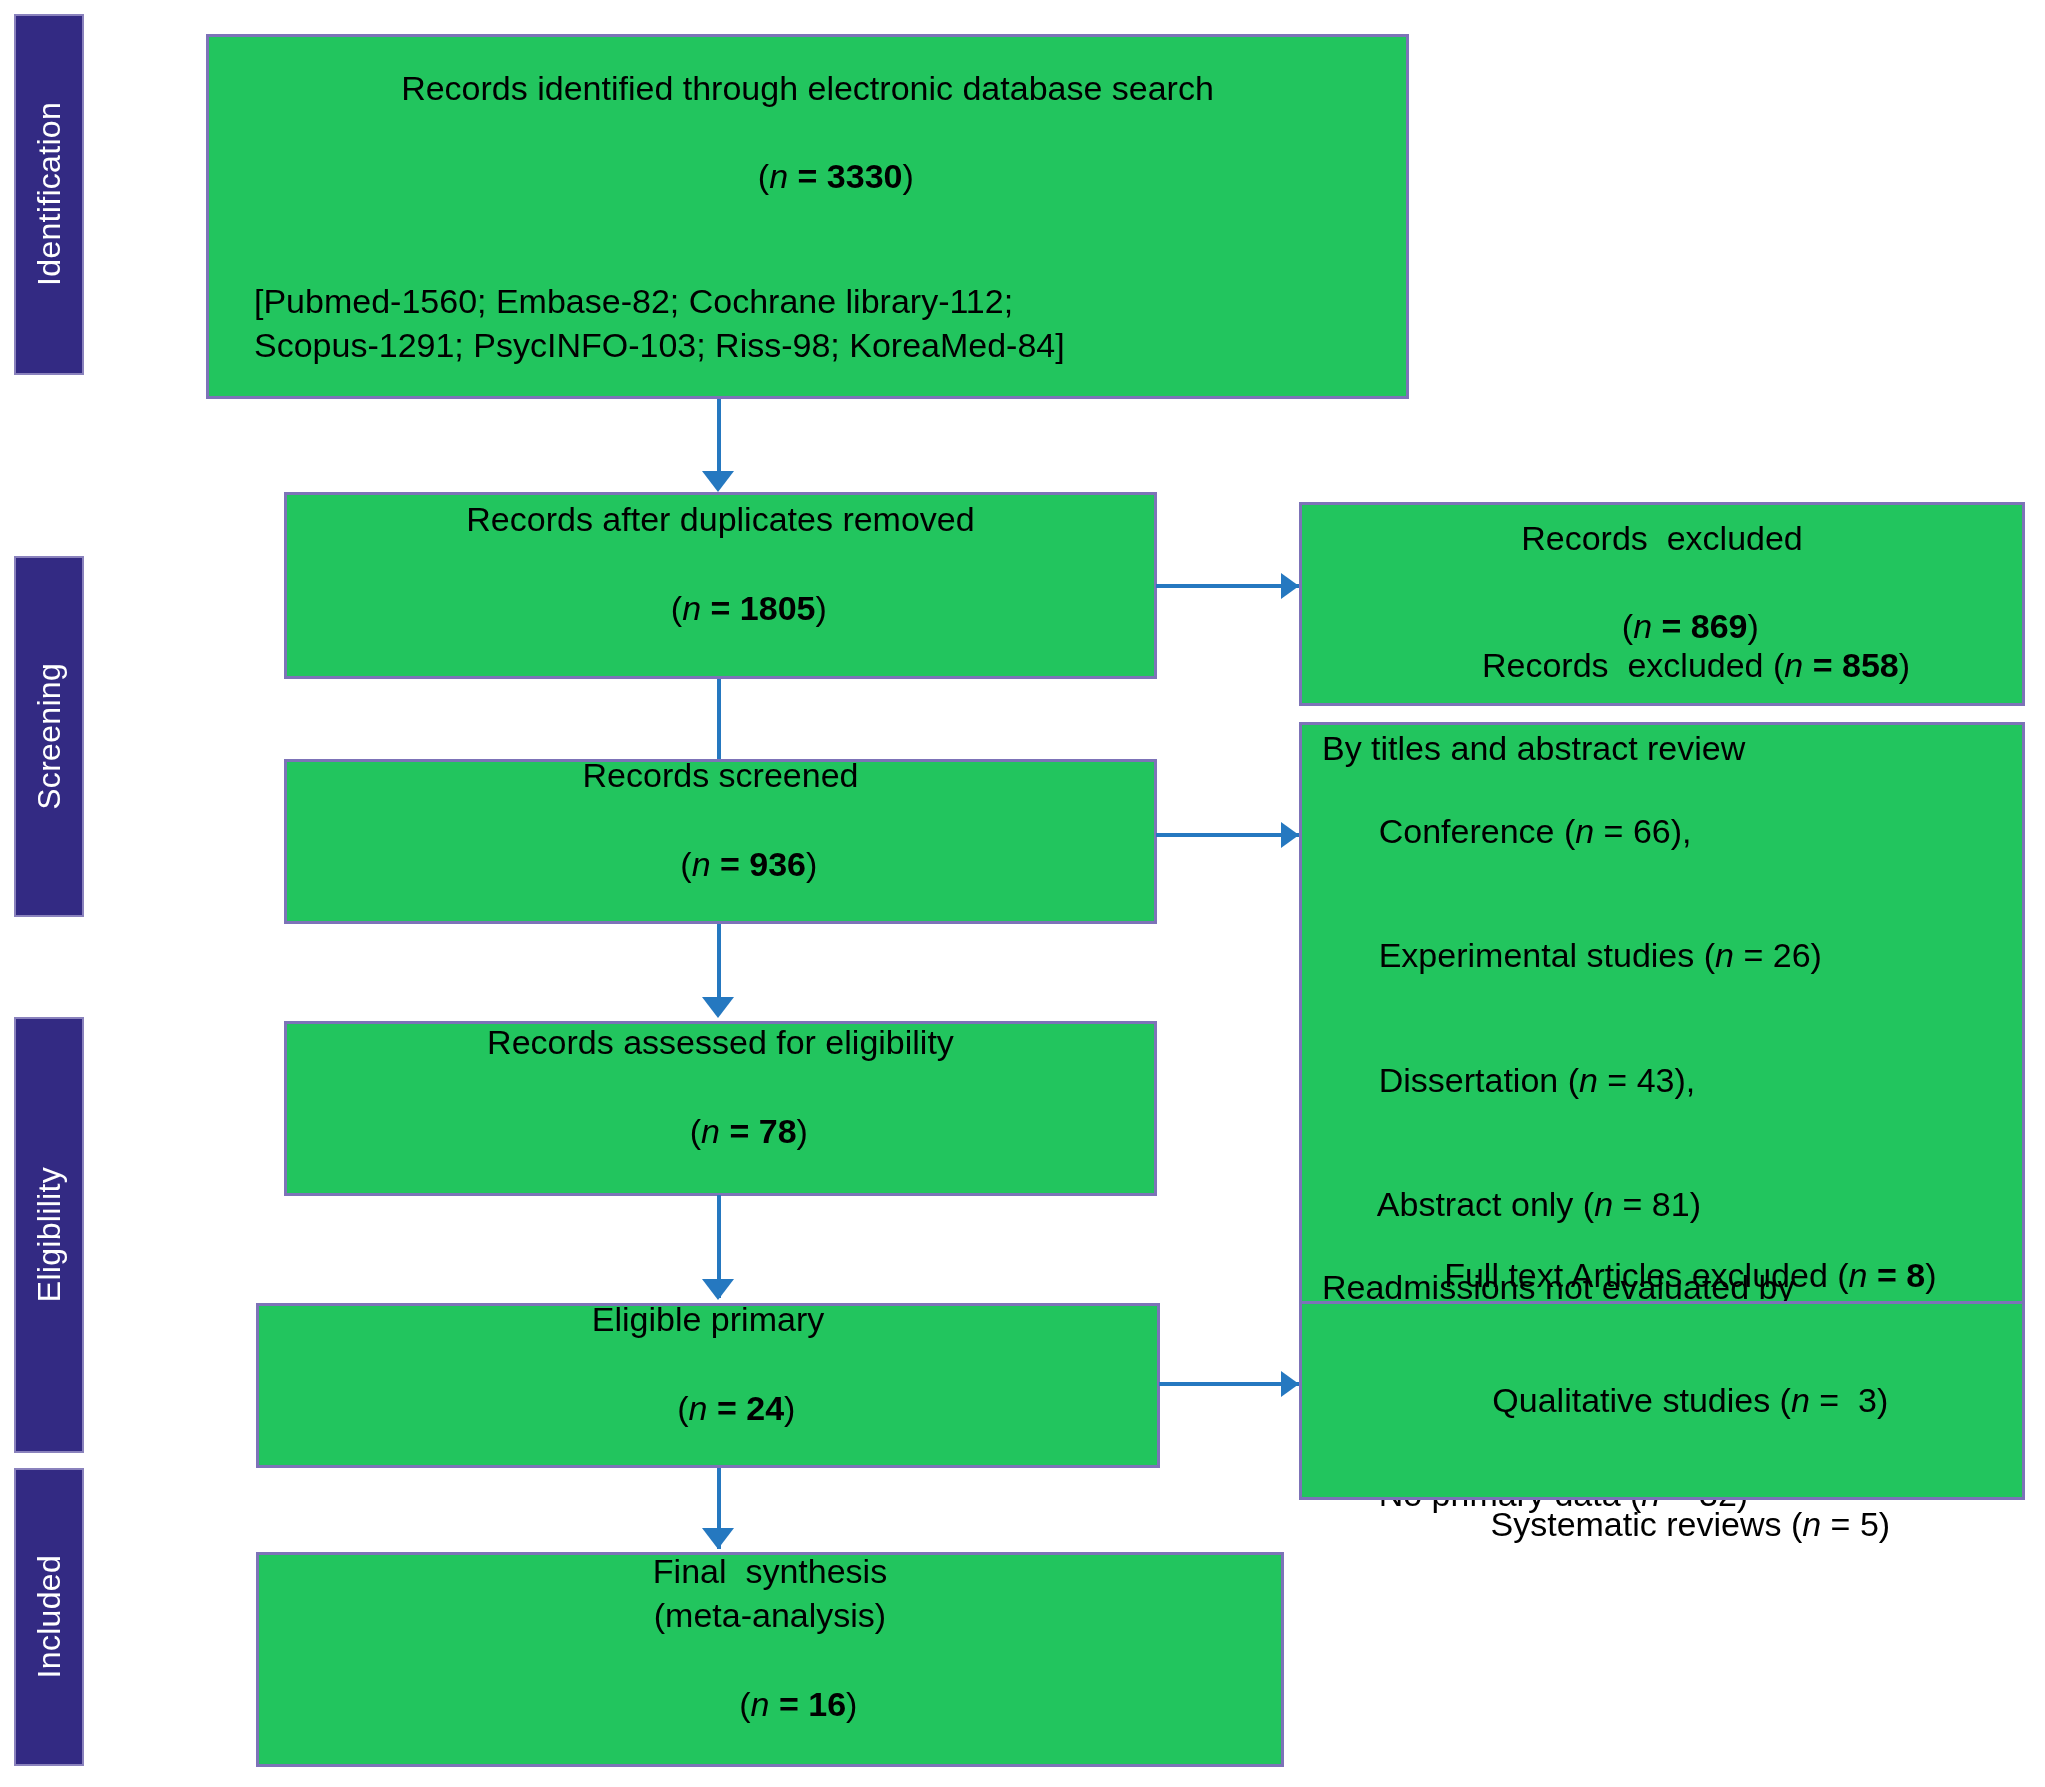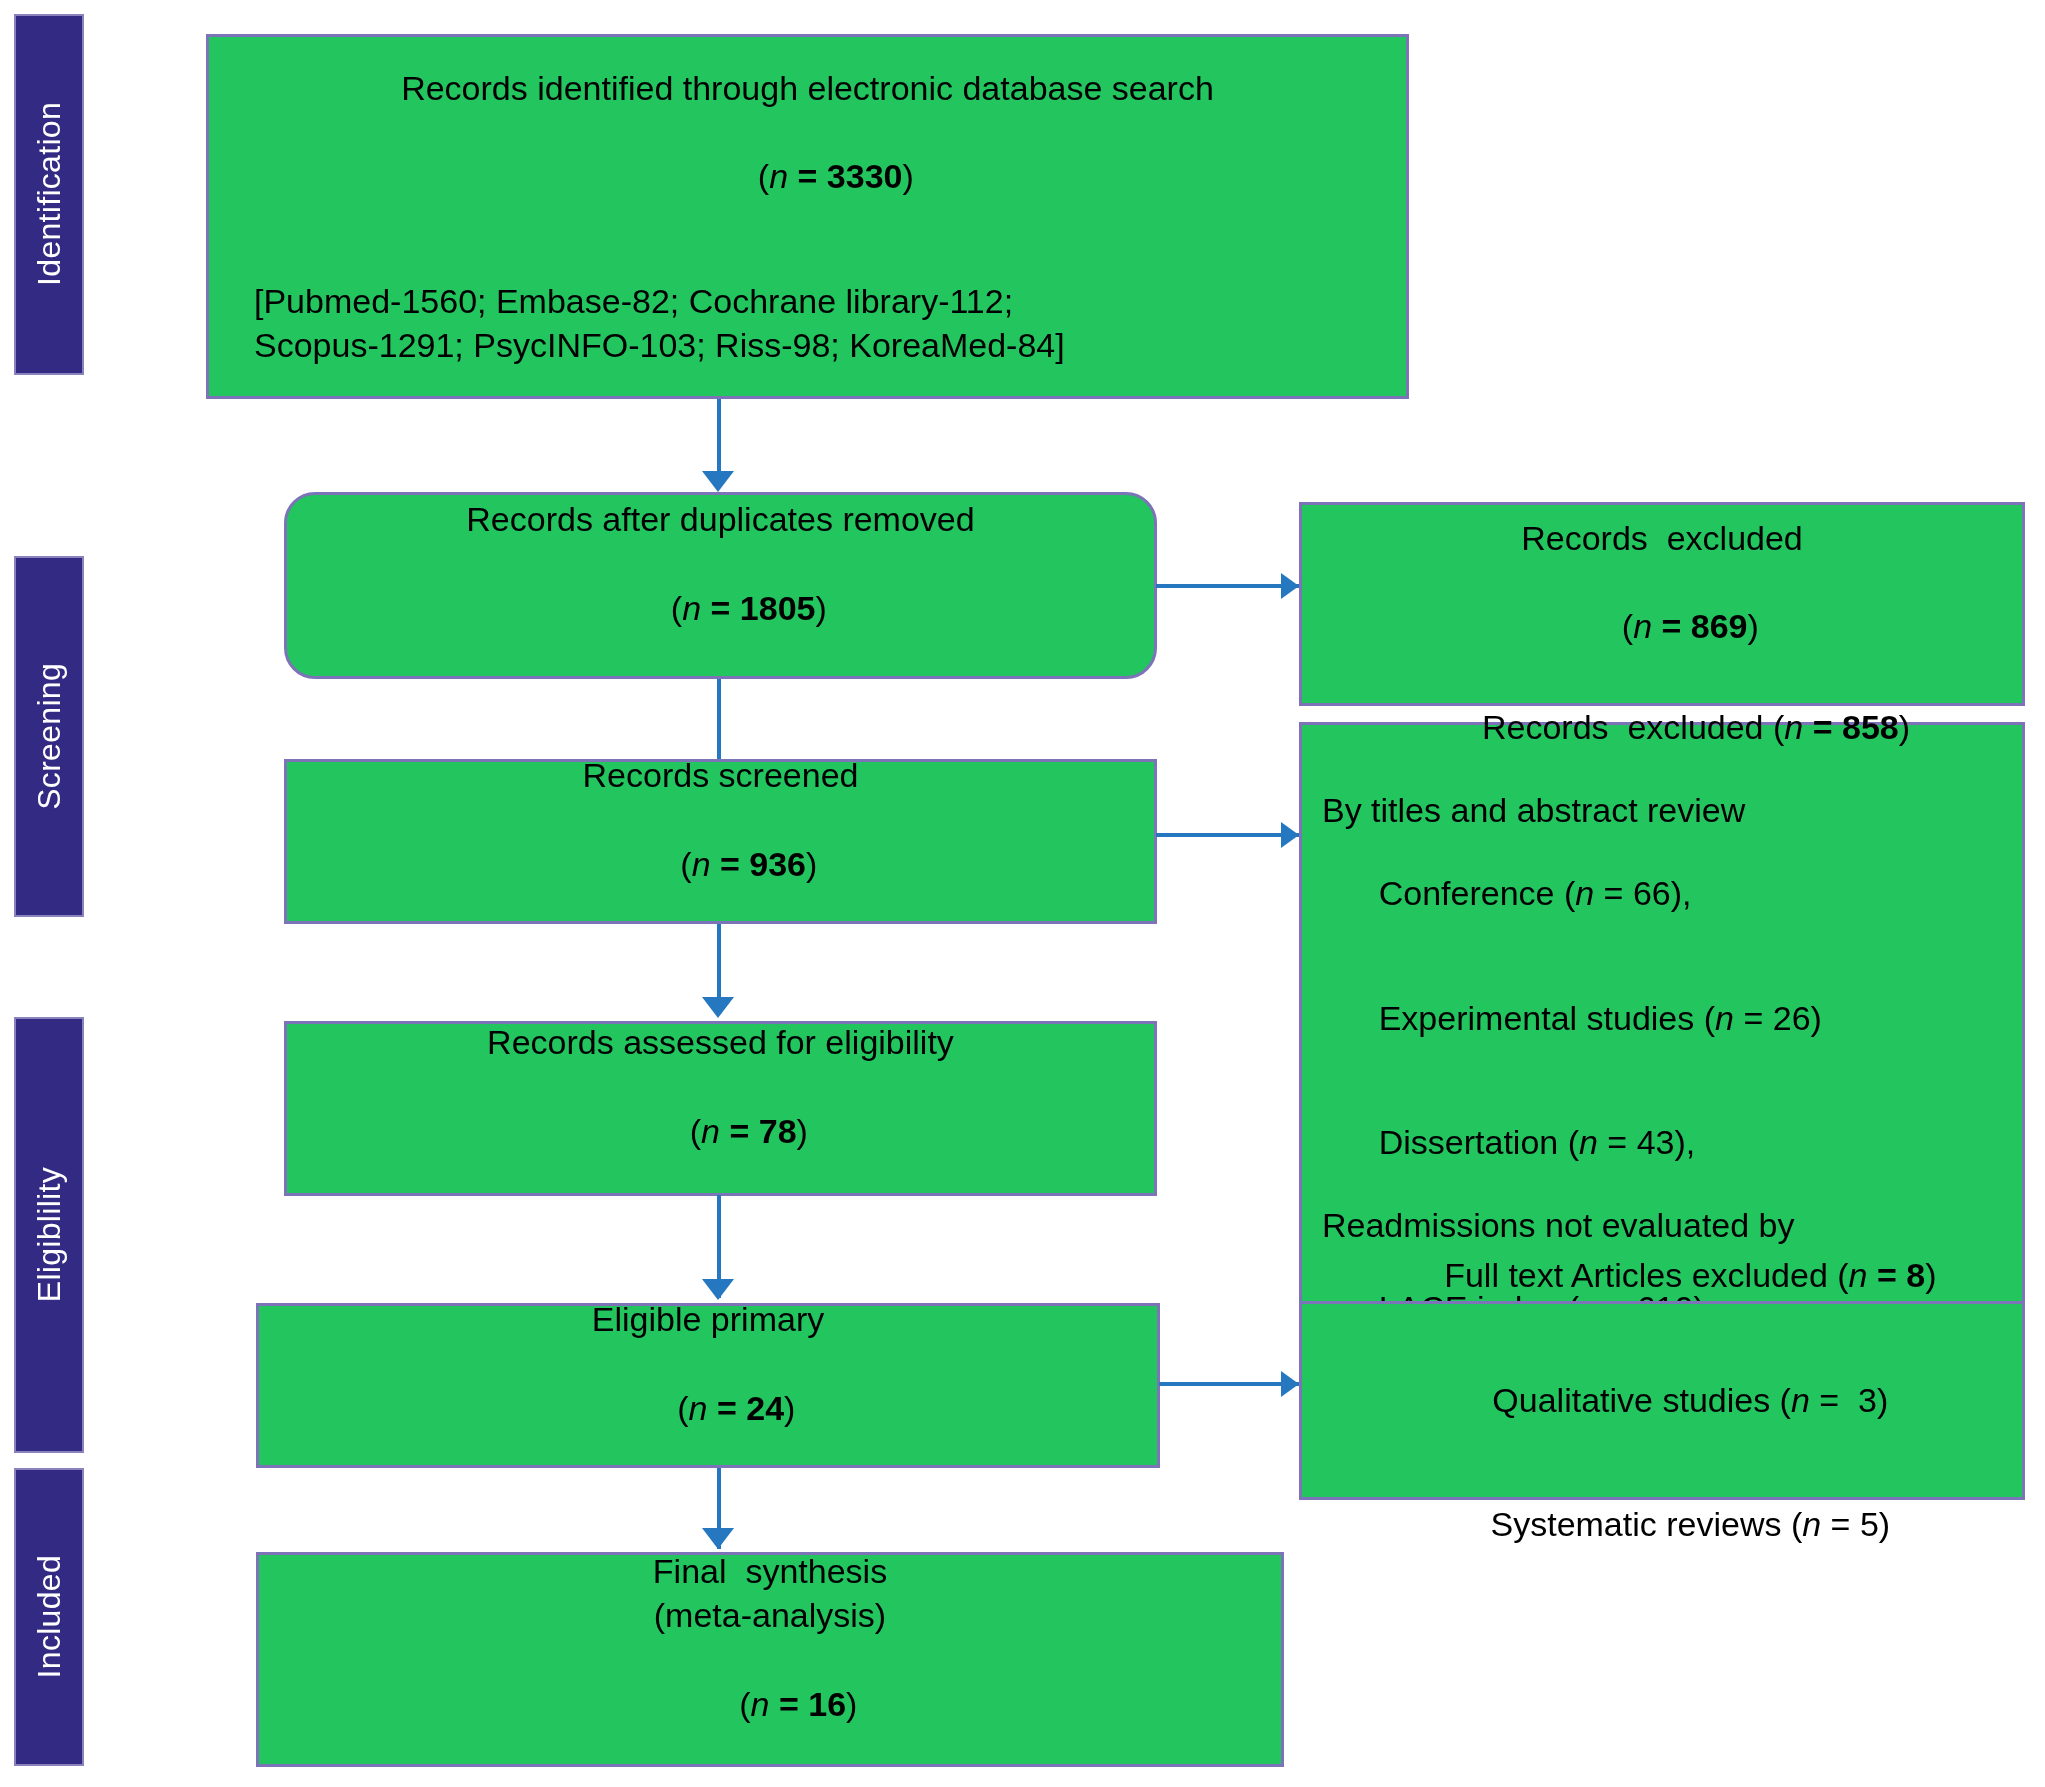--- a/index.html
+++ b/index.html
@@ -111,21 +111,21 @@
       <span>(</span><i>n</i><b> = </b><b>3330</b><span>)</span>
     </div>
     <div class="spacer-lg"></div>
     <div class="line" style="text-align:left; align-self:flex-start; padding-left:20px;">[Pubmed-1560; Embase-82; Cochrane library-112;</div>
     <div class="line" style="text-align:left; align-self:flex-start; padding-left:20px;">Scopus-1291; PsycINFO-103; Riss-98; KoreaMed-84]</div>
   </div>
 
   <div class="conn" style="left:717px; top:399px; width:4.4px; height:87px;"></div>
   <div class="arrow-down" style="left:702px; top:471px;"></div>
 
-  <div class="flow-box box-center" style="left:284px; top:492px; width:873px; height:187px;border-radius:31px;">
+  <div class="flow-box box-center" style="left:284px; top:492px; width:873px; height:187px;">
     <div class="line">Records after duplicates removed</div>
     <div class="line">
       (<i>n</i><b> = </b><b>1805</b>)
     </div>
   </div>
 
   <div class="conn" style="left:1156px; top:584px; width:143px; height:4.4px;"></div>
   <div class="arrow-right" style="left:1281px; top:573px;"></div>
 
   <div class="flow-box box-center" style="left:1299px; top:502px; width:726px; height:204px;">
@@ -155,20 +155,23 @@
 
     <div class="line small-gap">
       <span>Conference (</span><i>n</i><span> = </span><span>66</span><span>),</span>
     </div>
     <div class="line small-gap">
       <span>Experimental studies (</span><i>n</i><span> = </span><span>26</span><span>)</span>
     </div>
     <div class="line small-gap">
       <span>Dissertation (</span><i>n</i><span> = </span><span>43</span><span>),</span>
     </div>
+    <div class="line small-gap">
+      <span>Abstract only (</span><i>n</i><span> = </span><span>81</span><span>)</span>
+    </div>
     <div class="line small-gap">Readmissions not evaluated by</div>
     <div class="line small-gap">
       <span>LACE index (</span><i>n</i><span> = </span><span>610</span><span>)</span>
     </div>
     <div class="line small-gap">
       <span>No primary data (</span><i>n</i><span> = </span><span>32</span><span>)</span>
     </div>
   </div>
 
   <div class="conn" style="left:717px; top:924px; width:4.4px; height:90px;"></div>

